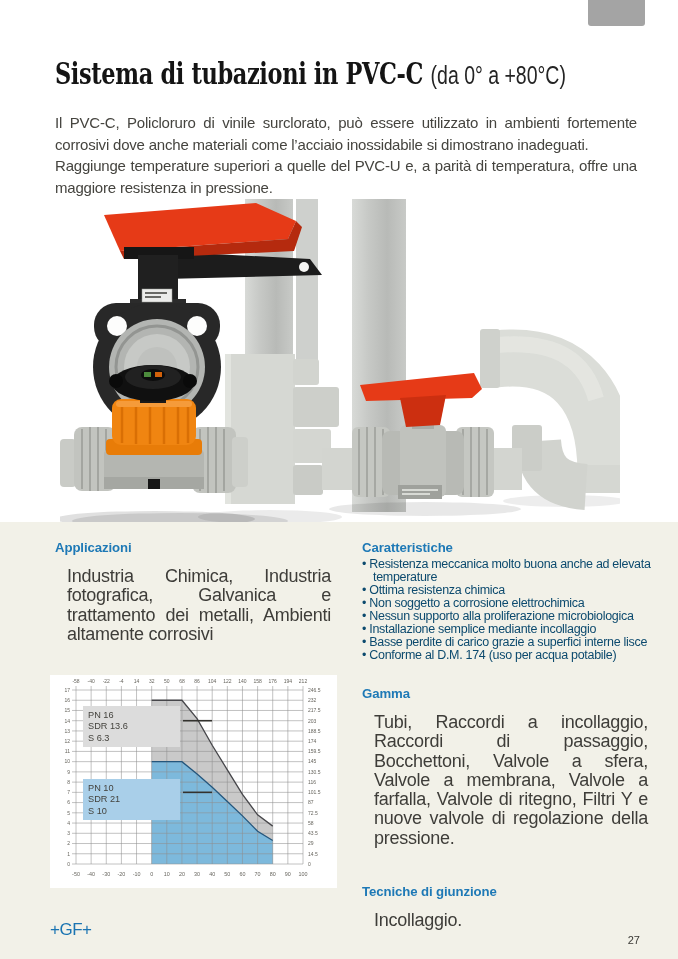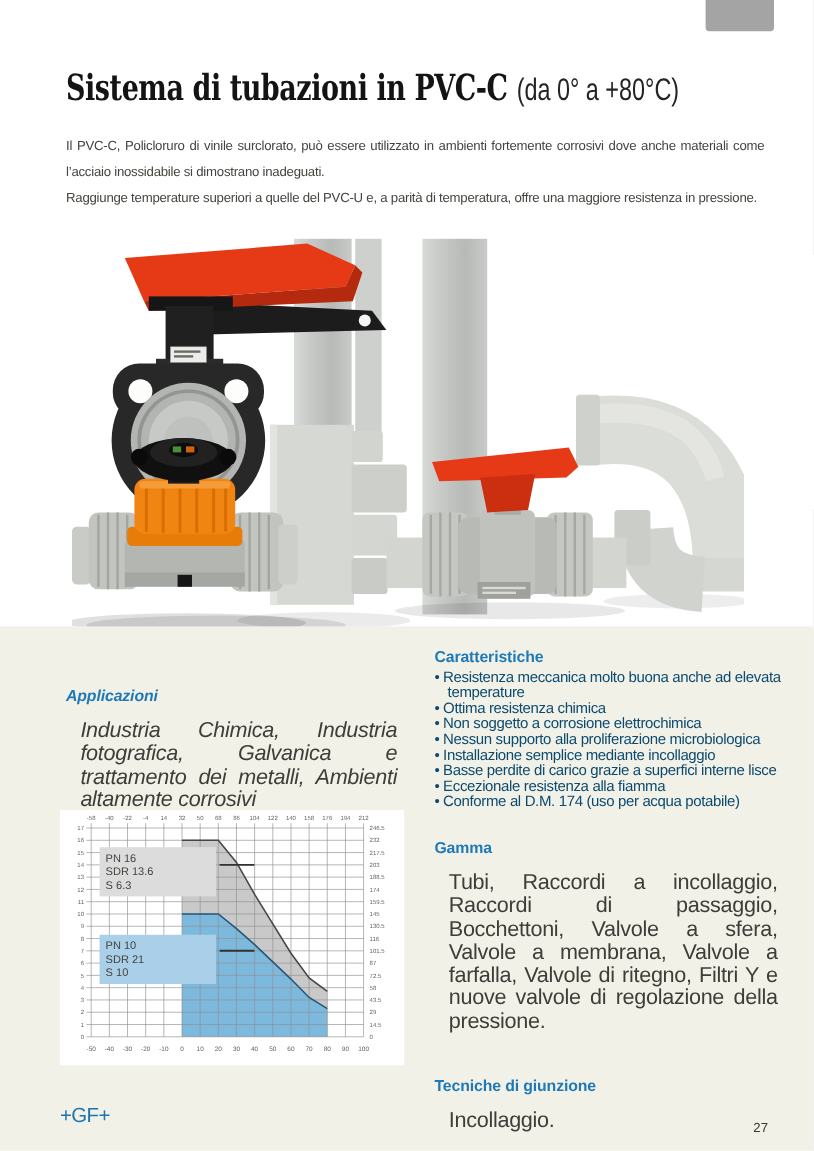--- a/index.html
+++ b/index.html
@@ -6,26 +6,26 @@
   .page{position:relative;width:678px;height:959px;background:#ffffff;overflow:hidden;
         font-family:"Liberation Sans",sans-serif;color:#3e3d39;}
   .corner-tab{position:absolute;left:588px;top:0;width:57px;height:26px;background:#a4a4a4;
         border-radius:0 0 3px 3px;}
   .title-wrap{position:absolute;left:55px;top:56px;white-space:nowrap;transform:scaleX(.75);
         transform-origin:left top;}
   .title-main{font-family:"DejaVu Serif",serif;font-weight:bold;font-size:30px;color:#141414;
         letter-spacing:-.5px;}
   .title-suffix{font-family:"Liberation Sans",sans-serif;font-weight:400;font-size:26px;color:#242424;
         margin-left:10px;}
-  .intro{position:absolute;left:55px;top:112px;width:582px;font-size:11px;line-height:21.5px;
+  .intro{position:absolute;left:55px;top:112px;width:582px;font-size:15px;line-height:21.5px;
         letter-spacing:-.2px;color:#45443f;text-align:justify;}
   .intro p{margin:0;}
   .photo{position:absolute;left:60px;top:198px;width:560px;height:332px;}
   .panel{position:absolute;left:0;top:522px;width:678px;height:437px;background:#f2f1e8;}
-  .col-left{position:absolute;left:55px;top:572px;width:288px;font-style:italic;}
+  .col-left{position:absolute;left:55px;top:540px;width:288px;}
   .col-right{position:absolute;left:362px;top:540px;width:298px;}
   .h-blue{color:#1e79b6;font-weight:bold;font-size:13.2px;margin:0 0 3px 0;letter-spacing:-.1px;}
   .body-text{font-size:18px;line-height:19.3px;letter-spacing:-.25px;color:#3e3d39;
         text-align:justify;margin:12px;}
   .spacer{height:24px;}
   ul.chars{list-style:none;margin:2px 0 0 0;padding:0;font-size:12.5px;line-height:13px;
         letter-spacing:-.3px;color:#0c4a6e;}
   ul.chars li{padding-left:11px;text-indent:-11px;}
   ul.chars li::before{content:"\2022\00a0";}
   .chart-box{position:absolute;left:50px;top:675px;width:310px;height:213px;}
@@ -287,21 +287,20 @@
 
   <div class="col-right">
     <p class="h-blue">Caratteristiche</p>
     <ul class="chars">
         <li>Resistenza meccanica molto buona anche ad elevata temperature</li>
         <li>Ottima resistenza chimica</li>
         <li>Non soggetto a corrosione elettrochimica</li>
         <li>Nessun supporto alla proliferazione microbiologica</li>
         <li>Installazione semplice mediante incollaggio</li>
         <li>Basse perdite di carico grazie a superfici interne lisce</li>
-        <li>Eccezionale resistenza alla fiamma</li>
         <li>Conforme al D.M. 174 (uso per acqua potabile)</li>
       </ul>
     <div class="spacer"></div>
     <p class="h-blue">Gamma</p>
     <p class="body-text">Tubi, Raccordi a incollaggio, Raccordi di passaggio, Bocchettoni, Valvole a sfera, Valvole a membrana, Valvole a farfalla, Valvole di ritegno, Filtri Y e nuove valvole di regolazione della pressione.</p>
     <div class="spacer"></div>
     <p class="h-blue">Tecniche di giunzione</p>
     <p class="body-text">Incollaggio.</p>
   </div>
 

